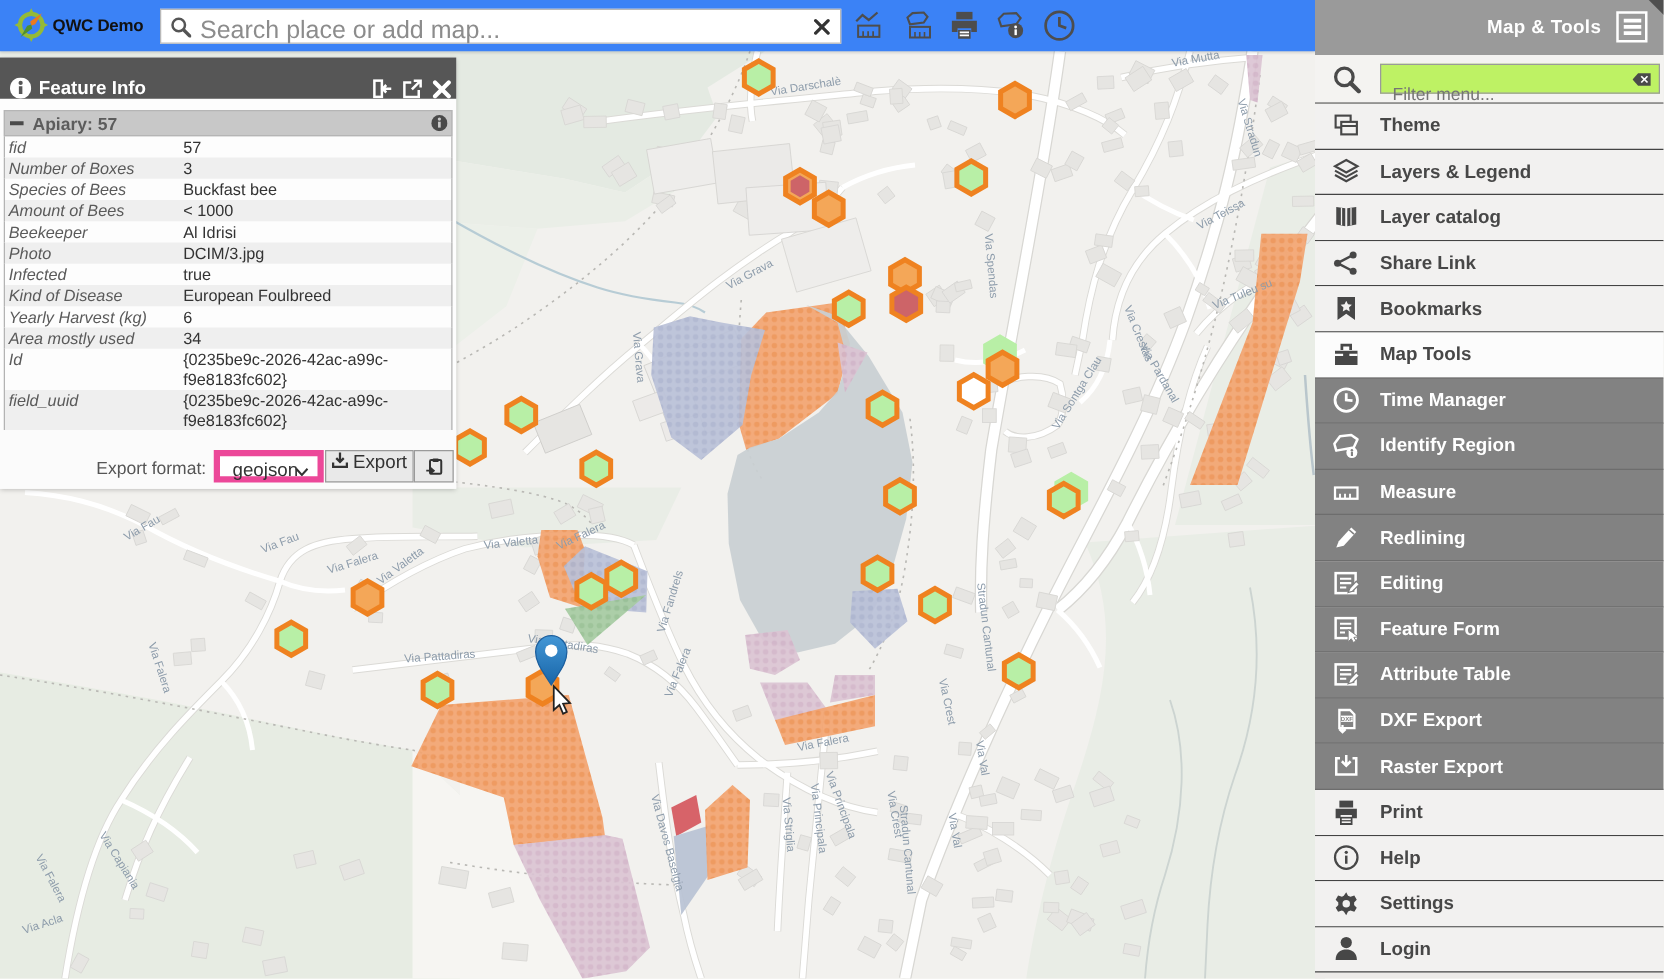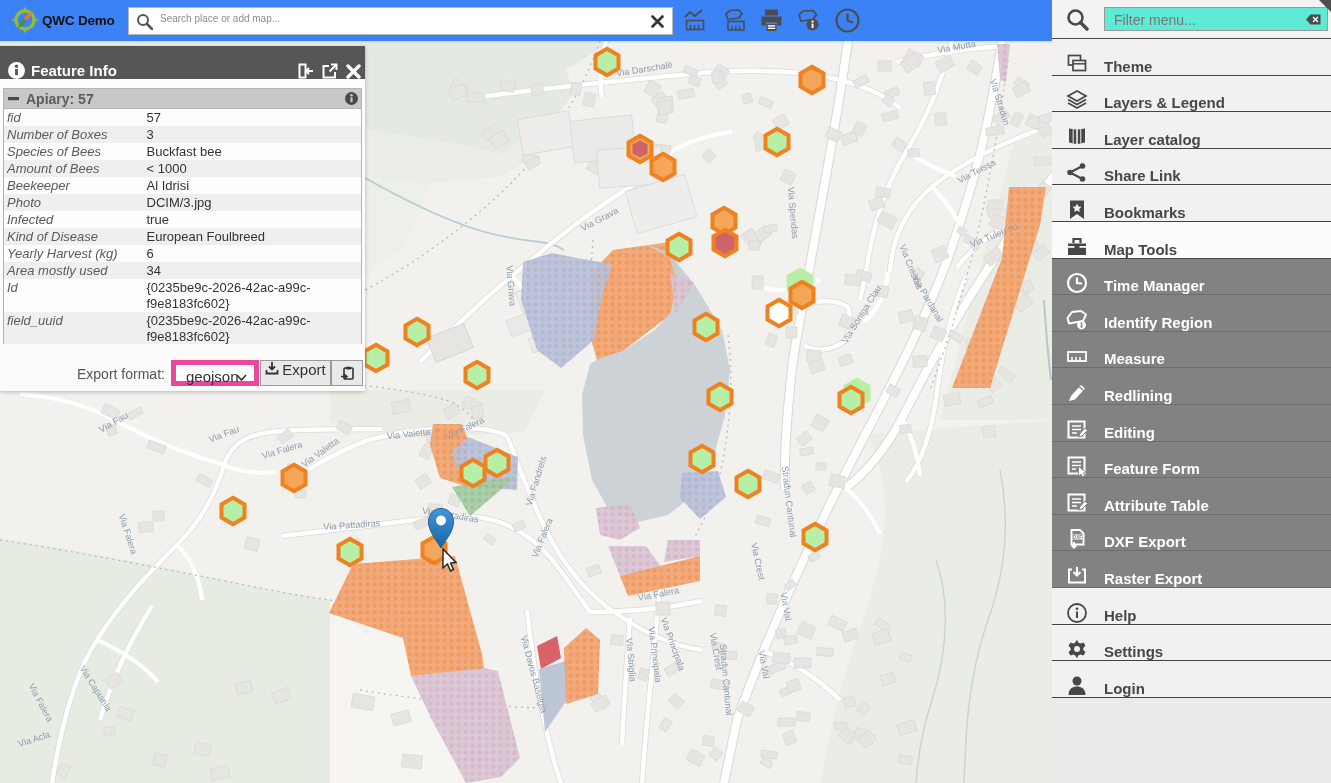--- a/index.html
+++ b/index.html
@@ -1,21 +1,21 @@
 <!DOCTYPE html>
 <html><head><meta charset="utf-8"><style>
 *{margin:0;padding:0;box-sizing:border-box}
 html,body{width:1331px;height:783px;overflow:hidden;font-family:"Liberation Sans",sans-serif}
 #stage{position:relative;width:1331px;height:783px;overflow:hidden;background:#f2f1ee}
 #map{position:absolute;left:0;top:0}
 #topbar{position:absolute;left:0;top:0;width:1052px;height:41px;background:#3b82f6;box-shadow:0 1px 2px rgba(0,0,0,0.12)}
 #logo{position:absolute;left:11px;top:6px}
 #logotext{position:absolute;left:42px;top:13px;font-weight:bold;font-size:13.5px;color:#111;letter-spacing:-0.2px}
 #searchbox{position:absolute;left:128px;top:7px;width:545px;height:28px;background:#fff;border:1px solid #b8b8b8}
-#searchph{position:absolute;left:31px;top:5px;font-size:10px;color:#8c8c8c}
+#searchph{position:absolute;left:31px;top:5px;font-size:20px;color:#8c8c8c}
 .tbi{position:absolute;top:7px}
 #fip{position:absolute;left:0;top:46px;width:365px;height:345px;background:#fdfdfd;box-shadow:0 1px 4px rgba(0,0,0,0.25)}
 #fiphead{height:33px;background:#565656;color:#fff;display:flex;align-items:flex-end;padding-left:8px;font-size:15px;font-weight:bold}
 #fipbody{padding:9px 3px 0 3px}
 #apibar{height:21px;background:#c8c8c8;border:1px solid #b5b5b5;display:flex;align-items:center;font-size:14px;font-weight:bold;color:#5c5c5c}
 #fiptab{width:100%;border-collapse:collapse;font-size:13px;border:1px solid #b3b3b3;border-top:none}
 #fiptab td{padding:0.5px 3px;vertical-align:top;line-height:16px}
 #fiptab td.k{font-style:italic;color:#5a5a5a;width:140px}
 #fiptab td.v{color:#333}
 #fiptab tr.alt{background:#efefef}
@@ -23,22 +23,22 @@
 #expl{position:absolute;left:77px;top:22px;font-size:14px;color:#555}
 #expsel{position:absolute;left:171px;top:16px;width:88px;height:26px;background:#fff;border:5px solid #ec4899;font-size:15px;color:#333;padding:3px 0 0 10px}
 #expbtn{position:absolute;left:260px;top:16px;width:71px;height:26px;background:#e9e9e9;border:1px solid #9a9a9a;font-size:15px;color:#333;display:flex;align-items:flex-start;justify-content:center}
 #expcp{position:absolute;left:331px;top:16px;width:32px;height:26px;background:#e9e9e9;border:1px solid #9a9a9a;display:flex;align-items:center;justify-content:center}
 #sidebar{position:absolute;left:1052px;top:0;width:279px;height:783px;background:#eceae8}
 #sbhead{height:44px;background:#9a9a9a;position:relative}
 #sbhead span{position:absolute;right:50px;top:13px;color:#fff;font-weight:bold;font-size:15px;letter-spacing:0.3px}
 #burger{position:absolute;right:13px;top:9px;width:25px;height:25px;border:2px solid #fff;padding:4px 3.5px}
 #burger div{height:2.6px;background:#fff;margin-bottom:2.6px}
 #sbfilter{height:39px;background:#f4f3f1;display:flex;align-items:center;border-bottom:1px solid #4a4a4a}
-#sbinput{position:relative;margin-left:15px;width:224px;height:24px;background:#5eead4;border:1px solid #9a9a9a;font-size:14px;color:#757575;padding:4px 0 0 9px}
-.mi{height:36.6px;border-bottom:1px solid #434343;display:flex;align-items:flex-end;font-size:15px;font-weight:bold}
+#sbinput{position:relative;margin-left:15px;width:224px;height:24px;background:#bef264;border:1px solid #9a9a9a;font-size:14px;color:#757575;padding:15px 0 0 9px}
+.mi{height:36.6px;border-bottom:1px solid #434343;display:flex;align-items:center;font-size:15px;font-weight:bold}
 .mi svg{margin-left:14px;flex:none}
 .mi span{margin-left:16px}
 .mi.light{background:#f2f1f0;color:#474747}
 .mi.white{background:#fcfcfc;color:#474747}
 .mi.dark{background:#828282;color:#fff;border-bottom:1px solid #6d6d6d}
 #notch{position:absolute;right:0;top:0;width:0;height:0;border-top:12px solid #4f4f4f;border-left:12px solid transparent}
 </style></head>
 <body>
 <div id="stage">
 <svg id="map" width="1060" height="783" viewBox="0 0 1060 783">
@@ -597,20 +597,28 @@
           <svg width="15" height="15" viewBox="0 0 15 15">
     <rect x="4" y="2" width="9" height="11" rx="1" fill="none" stroke="#333" stroke-width="1.6"></rect>
     <rect x="6" y="0.8" width="5" height="2.8" rx="0.8" fill="#333"></rect>
     <path d="M1,10.5 L6,10.5 M4,8 L7,10.5 L4,13" stroke="#333" stroke-width="1.5" fill="none"></path>
    </svg>
         </div>
  </div>
 </div>
 
 <div id="sidebar">
+ <div id="sbhead">
+  <span>Map &amp; Tools</span>
+  <div id="burger">
+          <div></div>
+          <div></div>
+          <div></div>
+        </div>
+ </div>
  <div id="sbfilter">
   <svg width="23" height="23" viewBox="0 0 23 23" style="margin-left:14px">
    <circle cx="9.5" cy="9.5" r="7" fill="none" stroke="#4a4a4a" stroke-width="2.6"></circle>
    <line x1="14.5" y1="14.5" x2="21" y2="21" stroke="#4a4a4a" stroke-width="3.4" stroke-linecap="round"></line>
   </svg>
   <div id="sbinput">Filter menu...
    <svg width="15" height="11" viewBox="0 0 15 11" style="position:absolute;right:6px;top:6px">
     <path d="M4.5,0.5 L14.5,0.5 L14.5,10.5 L4.5,10.5 L0,5.5 Z" fill="#4a4a4a"></path>
     <path d="M7,3 L12,8 M12,3 L7,8" stroke="#fff" stroke-width="1.4"></path>
    </svg>
@@ -733,20 +741,30 @@
         </div>
 <div class="mi dark">
           <svg width="22" height="22" viewBox="0 0 22 22">
             <path d="M6,4.5 L3,4.5 L3,17.5 L19,17.5 L19,4.5 L16,4.5" stroke="#fff" stroke-width="2" fill="none"></path>
             <path d="M11,2 L11,10 M7.5,7 L11,10.5 L14.5,7" stroke="#fff" stroke-width="2" fill="none"></path>
           </svg>
           <span>Raster Export</span>
         </div>
 <div class="mi light">
           <svg width="22" height="22" viewBox="0 0 22 22">
+            <rect x="5.5" y="1.5" width="11" height="5.5" fill="#474747"></rect>
+            <path d="M2.5,8 h17 v7.5 h-4 v-2.5 h-9 v2.5 h-4 Z" fill="#474747"></path>
+            <rect x="6" y="14.5" width="10" height="6.5" fill="#474747"></rect>
+            <rect x="7.4" y="15.8" width="7.2" height="1.3" fill="#f2f1f0"></rect>
+            <rect x="7.4" y="18.1" width="7.2" height="1.3" fill="#f2f1f0"></rect>
+          </svg>
+          <span>Print</span>
+        </div>
+<div class="mi light">
+          <svg width="22" height="22" viewBox="0 0 22 22">
             <circle cx="11" cy="11" r="9" fill="none" stroke="#474747" stroke-width="1.8"></circle>
             <rect x="10" y="9.5" width="2" height="6.5" fill="#474747"></rect>
             <circle cx="11" cy="6.8" r="1.3" fill="#474747"></circle>
           </svg>
           <span>Help</span>
         </div>
 <div class="mi light">
           <svg width="22" height="22" viewBox="0 0 22 22">
             <path d="M11,1.5 L12.5,4.5 A7,7 0 0 1 14.5,5.3 L17.7,4.3 L19.7,7.7 L17.5,10 A7,7 0 0 1 17.5,12 L19.7,14.3 L17.7,17.7 L14.5,16.7 A7,7 0 0 1 12.5,17.5 L11,20.5 L9,17.5 A7,7 0 0 1 7.5,16.7 L4.3,17.7 L2.3,14.3 L4.5,12 A7,7 0 0 1 4.5,10 L2.3,7.7 L4.3,4.3 L7.5,5.3 A7,7 0 0 1 9,4.5 Z" fill="#474747" transform="translate(0.3,0.3) scale(0.97)"></path>
             <circle cx="11" cy="11" r="3" fill="#f2f1f0"></circle>

